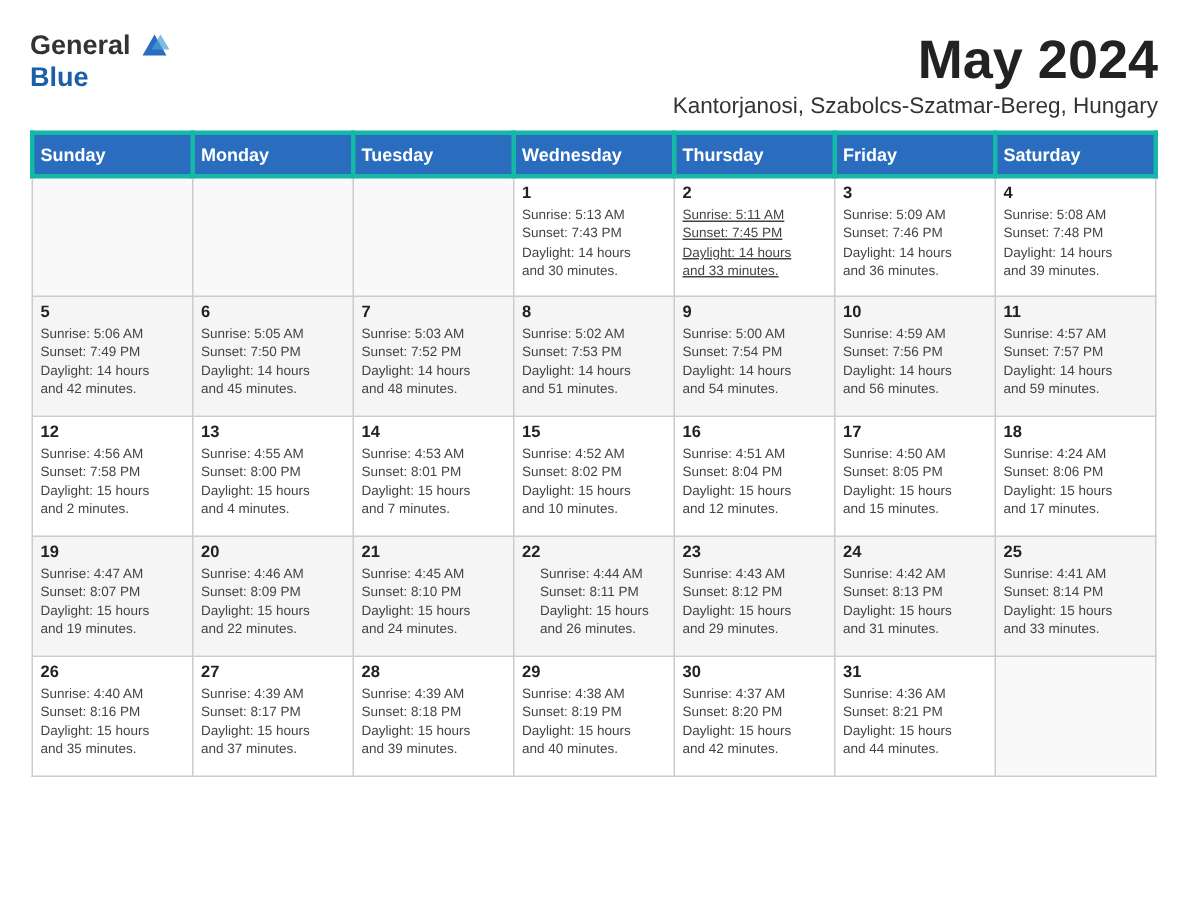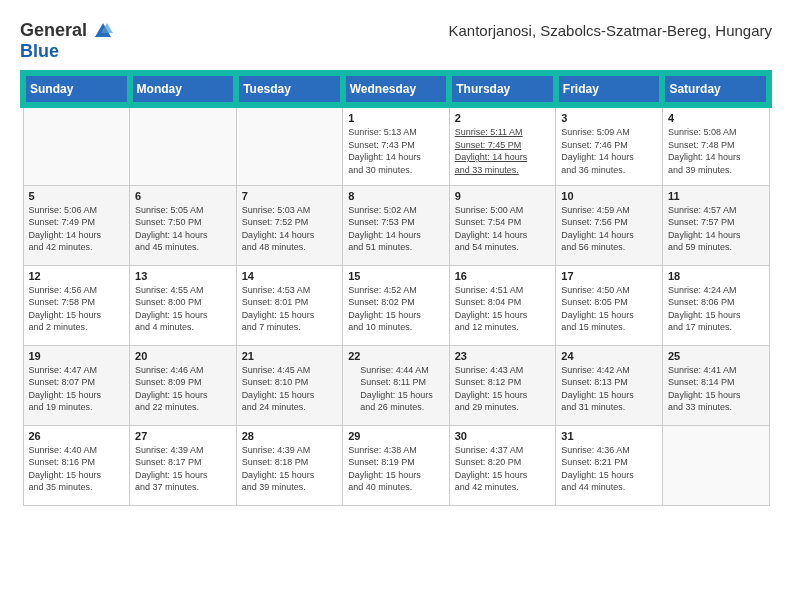--- a/index.html
+++ b/index.html
@@ -61,21 +61,21 @@
       border-collapse: collapse;
       table-layout: fixed;
     }
     thead th {
       background-color: #2a6dbf;
       color: #fff;
       font-size: 12px;
       font-weight: bold;
       padding: 6px 4px;
       text-align: left;
-      border: 6px solid #14b8a6;
+      border: 3px solid #14b8a6;
     }
     tbody td {
       border: 1px solid #ccc;
       vertical-align: top;
       padding: 4px 5px;
       font-size: 9.5px;
       color: #333;
       height: 80px;
       background: #fff;
     }
@@ -106,20 +106,21 @@
     <div class="logo-text">
       <span class="logo-general">General</span>
       <svg class="logo-icon" viewBox="0 0 20 20">
         <polygon points="10,2 18,16 2,16" fill="#2a6dbf"></polygon>
         <polygon points="14,2 20,12 8,12" fill="#4a9fd4" opacity="0.7"></polygon>
       </svg>
     </div>
     <span class="logo-blue">Blue</span>
   </div>
   <div class="title-block">
+    <div class="month-title">May 2024</div>
     <div class="subtitle">Kantorjanosi, Szabolcs-Szatmar-Bereg, Hungary</div>
   </div>
 </div>
 
 <table>
   <thead>
     <tr>
     <th>Sunday</th>
         <th>Monday</th>
         <th>Tuesday</th>

